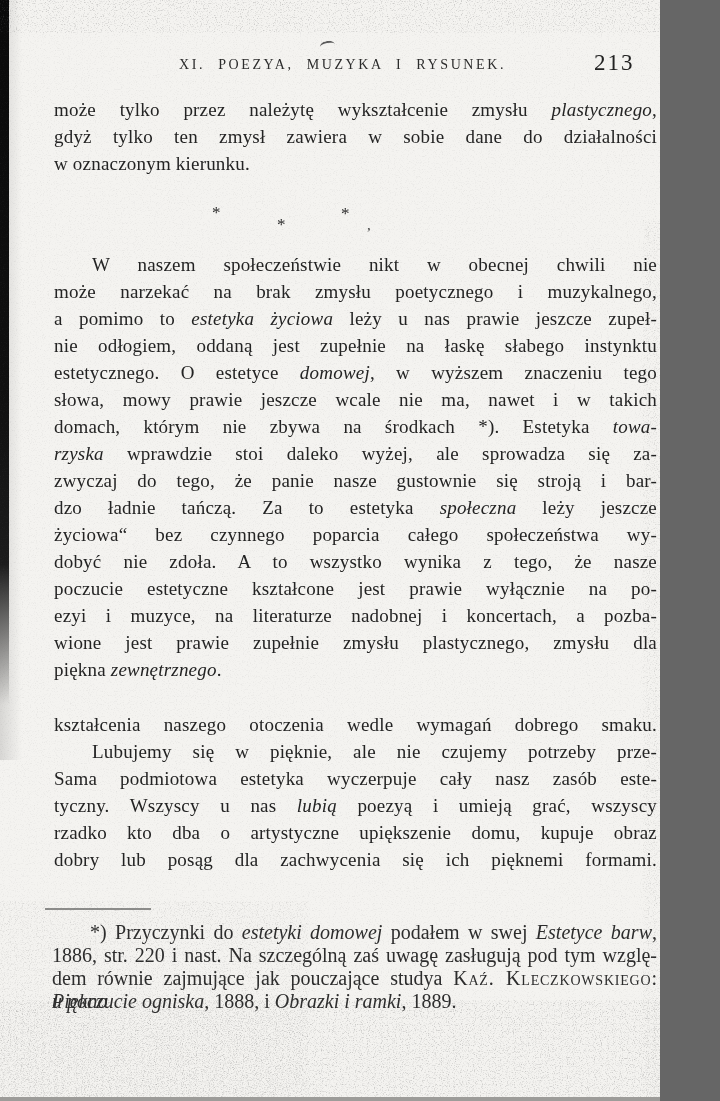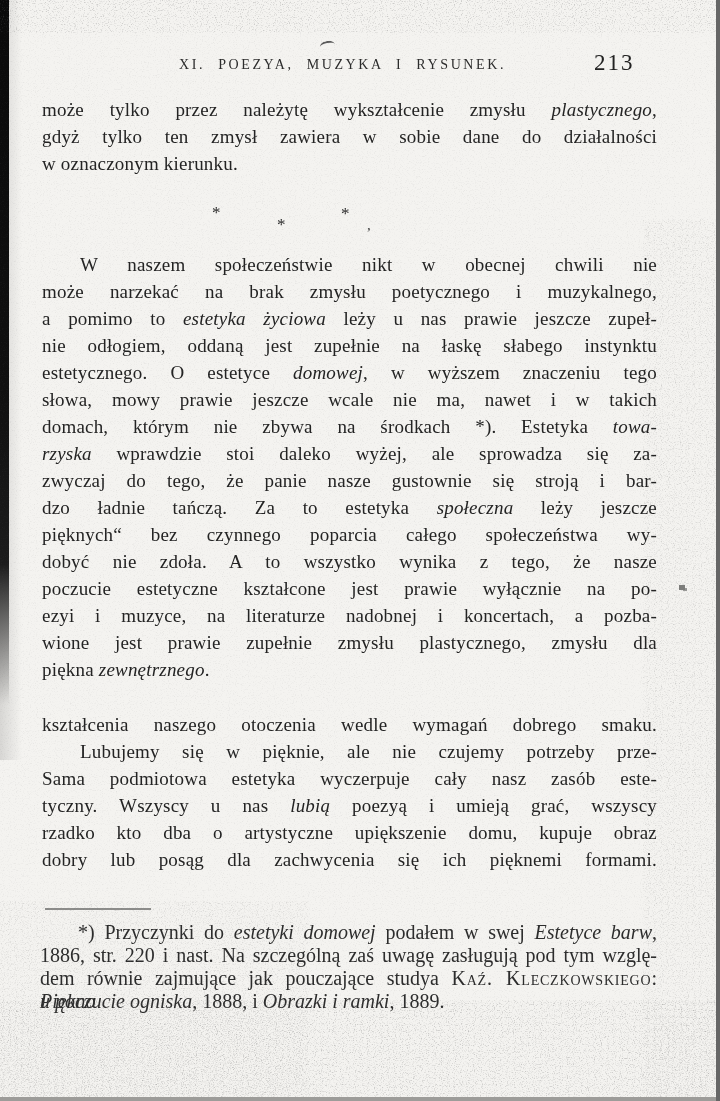--- a/index.html
+++ b/index.html
@@ -1,37 +1,37 @@
 <!DOCTYPE html>
 <html><head>
 <meta charset="utf-8">
 <style>
   html,body { margin:0; padding:0; background:#666; }
   .page {
-    position:relative; width:716px; height:1101px;
+    position:relative; width:660px; height:1101px;
     background:#f4f3f0; overflow:hidden;
     font-family:"Liberation Serif","DejaVu Serif",serif;
     color:#232323;
   }
   
   .header-title {
     position:absolute; top:57px; left:179px;
     font-size:14px; letter-spacing:2.6px; word-spacing:7px;
     color:#2b2b2b; white-space:nowrap;
   }
   .page-number {
     position:absolute; top:50px; left:550px;
     font-size:23px; letter-spacing:2px; color:#222;margin-left:44px;
   }
   
   .para { position:absolute; left:42px; width:615px; font-size:19px; line-height:27px; letter-spacing:0.2px; }
   .p1 { top:96px; }
   .p2 { top:251px; }
   .p3 { top:711px; }
-  .line { height:27px; text-align:justify; text-align-last:justify; }
+  .line { height:27px; text-align:justify; text-align-last:justify;margin-left:12px; }
   .line.endline { text-align-last:left; }
   .line.indent { text-indent:38px; }
   
   .sep { position:absolute; top:203px; left:0; width:720px; height:42px; font-size:17px; color:#2a2a2a; }
   .sep span { position:absolute; }
   .sep .a1 { left:212px; top:0; }
   .sep .a2 { left:277px; top:12px; }
   .sep .a3 { left:341px; top:1px; }
   .sep .comma-mark { left:367px; top:14px; font-size:15px; color:#444; }
   
@@ -89,21 +89,21 @@
       <div class="line indent">W naszem społeczeństwie nikt w obecnej chwili nie</div>
       <div class="line">może narzekać na brak zmysłu poetycznego i muzykalnego,</div>
       <div class="line">a pomimo to <i>estetyka życiowa</i> leży u nas prawie jeszcze zupeł-</div>
       <div class="line">nie odłogiem, oddaną jest zupełnie na łaskę słabego instynktu</div>
       <div class="line">estetycznego.  O estetyce <i>domowej</i>, w wyższem znaczeniu tego</div>
       <div class="line">słowa, mowy prawie jeszcze wcale nie ma, nawet i w takich</div>
       <div class="line">domach, którym nie zbywa na środkach *).  Estetyka <i>towa-</i></div>
       <div class="line"><i>rzyska</i> wprawdzie stoi daleko wyżej, ale sprowadza się za-</div>
       <div class="line">zwyczaj do tego, że panie nasze gustownie się stroją i bar-</div>
       <div class="line">dzo ładnie tańczą.  Za to estetyka <i>społeczna</i> leży jeszcze</div>
-      <div class="line">pięknych“ bez czynnego poparcia całego społeczeństwa wy-</div>
+      <div class="line">życiowa“ bez czynnego poparcia całego społeczeństwa wy-</div>
       <div class="line">dobyć nie zdoła.  A to wszystko wynika z tego, że nasze</div>
       <div class="line">poczucie estetyczne kształcone jest prawie wyłącznie na po-</div>
       <div class="line">ezyi i muzyce, na literaturze nadobnej i koncertach, a pozba-</div>
       <div class="line">wione jest prawie zupełnie zmysłu plastycznego, zmysłu dla</div>
       <div class="line endline">piękna <i>zewnętrznego</i>.</div>
     </div>
   <div class="para p3">
       <div class="line">kształcenia naszego otoczenia wedle wymagań dobrego smaku.</div>
       <div class="line indent">Lubujemy się w pięknie, ale nie czujemy potrzeby prze-</div>
       <div class="line">Sama podmiotowa estetyka wyczerpuje cały nasz zasób este-</div>

